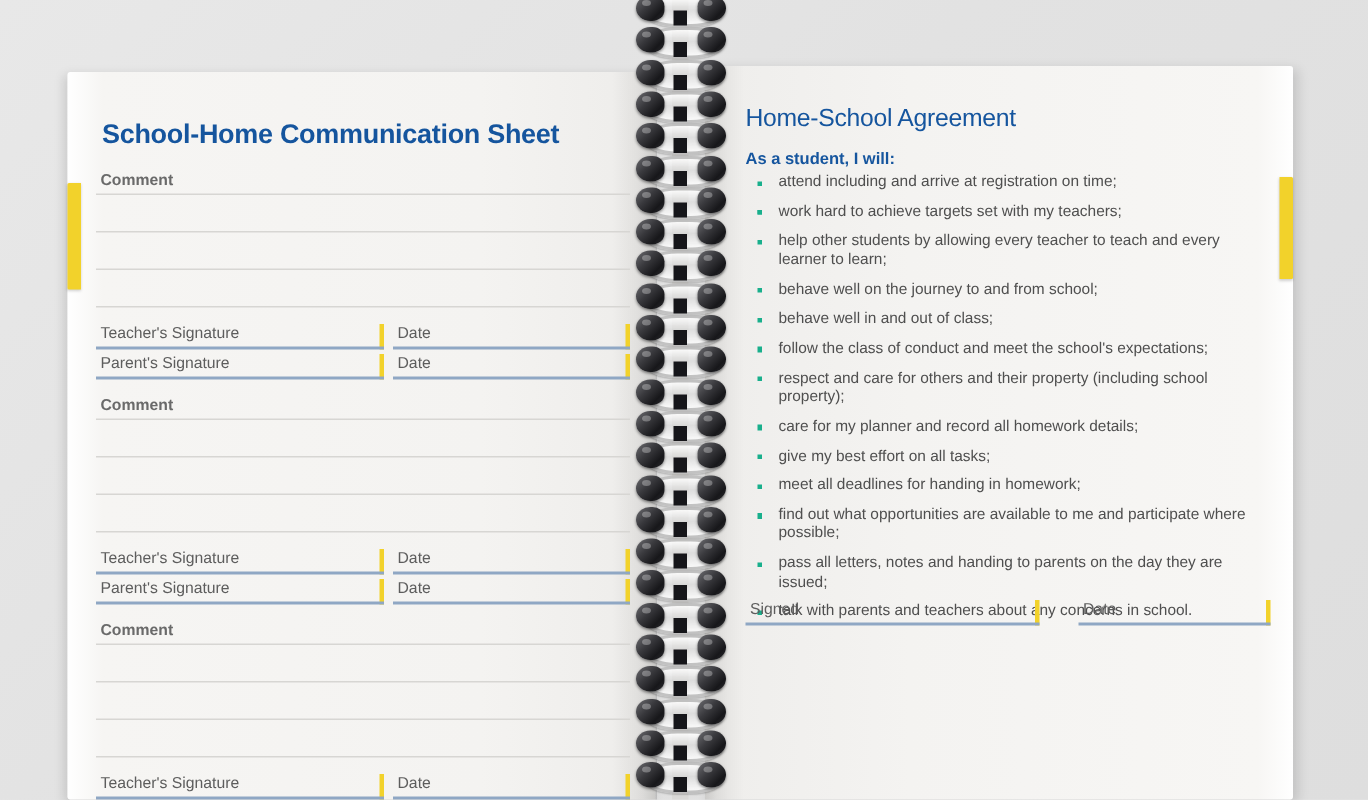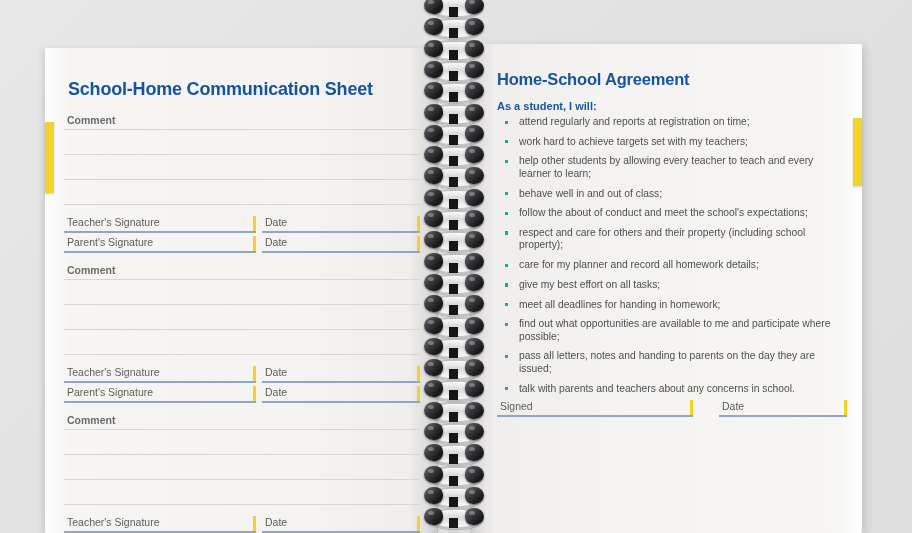--- a/index.html
+++ b/index.html
@@ -222,21 +222,21 @@
     top: 44px;
     width: 350px;
     height: 489px;
   }
   h1.agree-title {
     margin: 0;
     position: absolute;
     left: 0;
     top: 26px;
     font-size: 16.5px;
-    font-weight: bold;
+    font-weight: normal;
     color: #15559e;
     letter-spacing: -0.2px;
     white-space: nowrap;
   }
   .agree-sub {
     position: absolute;
     left: 0;
     top: 56px;
     font-size: 11px;
     font-weight: bold;
@@ -371,26 +371,27 @@
           <span class="ftick"></span>
           <span class="fline"></span>
         </div>
       </div>
     </div>
 
   <div id="right-content">
     <h1 class="agree-title">Home-School Agreement</h1>
     <div class="agree-sub">As a student, I will:</div>
     <div id="bullets">
-        <div class="bullet"><span class="dot"></span><span>attend regularly and reports at registration on time;</span></div>
+        <div class="bullet"><span class="dot"></span><span>attend including and arrive at registration on time;</span></div>
         <div class="bullet"><span class="dot"></span></div>
         <div class="bullet"><span class="dot"></span><span>work hard to achieve targets set with my teachers;</span></div>
         <div class="bullet"><span class="dot"></span><span>help other students by allowing every teacher to teach and every learner to learn;</span></div>
+        <div class="bullet"><span class="dot"></span><span>behave well on the journey to and from school;</span></div>
         <div class="bullet"><span class="dot"></span><span>behave well in and out of class;</span></div>
-        <div class="bullet"><span class="dot"></span><span>follow the about of conduct and meet the school's expectations;</span></div>
+        <div class="bullet"><span class="dot"></span><span>follow the class of conduct and meet the school's expectations;</span></div>
         <div class="bullet"><span class="dot"></span><span>respect and care for others and their property (including school property);</span></div>
         <div class="bullet"><span class="dot"></span><span>care for my planner and record all homework details;</span></div>
         <div class="bullet"><span class="dot"></span><span>give my best effort on all tasks;</span></div>
         <div class="bullet"><span class="dot"></span><span>meet all deadlines for handing in homework;</span></div>
         <div class="bullet"><span class="dot"></span><span>find out what opportunities are available to me and participate where possible;</span></div>
         <div class="bullet"><span class="dot"></span><span>pass all letters, notes and handing to parents on the day they are issued;</span></div>
         <div class="bullet"><span class="dot"></span><span>talk with parents and teachers about any concerns in school.</span></div>
       </div>
     <div id="signed-row">
       <div class="field signed">

